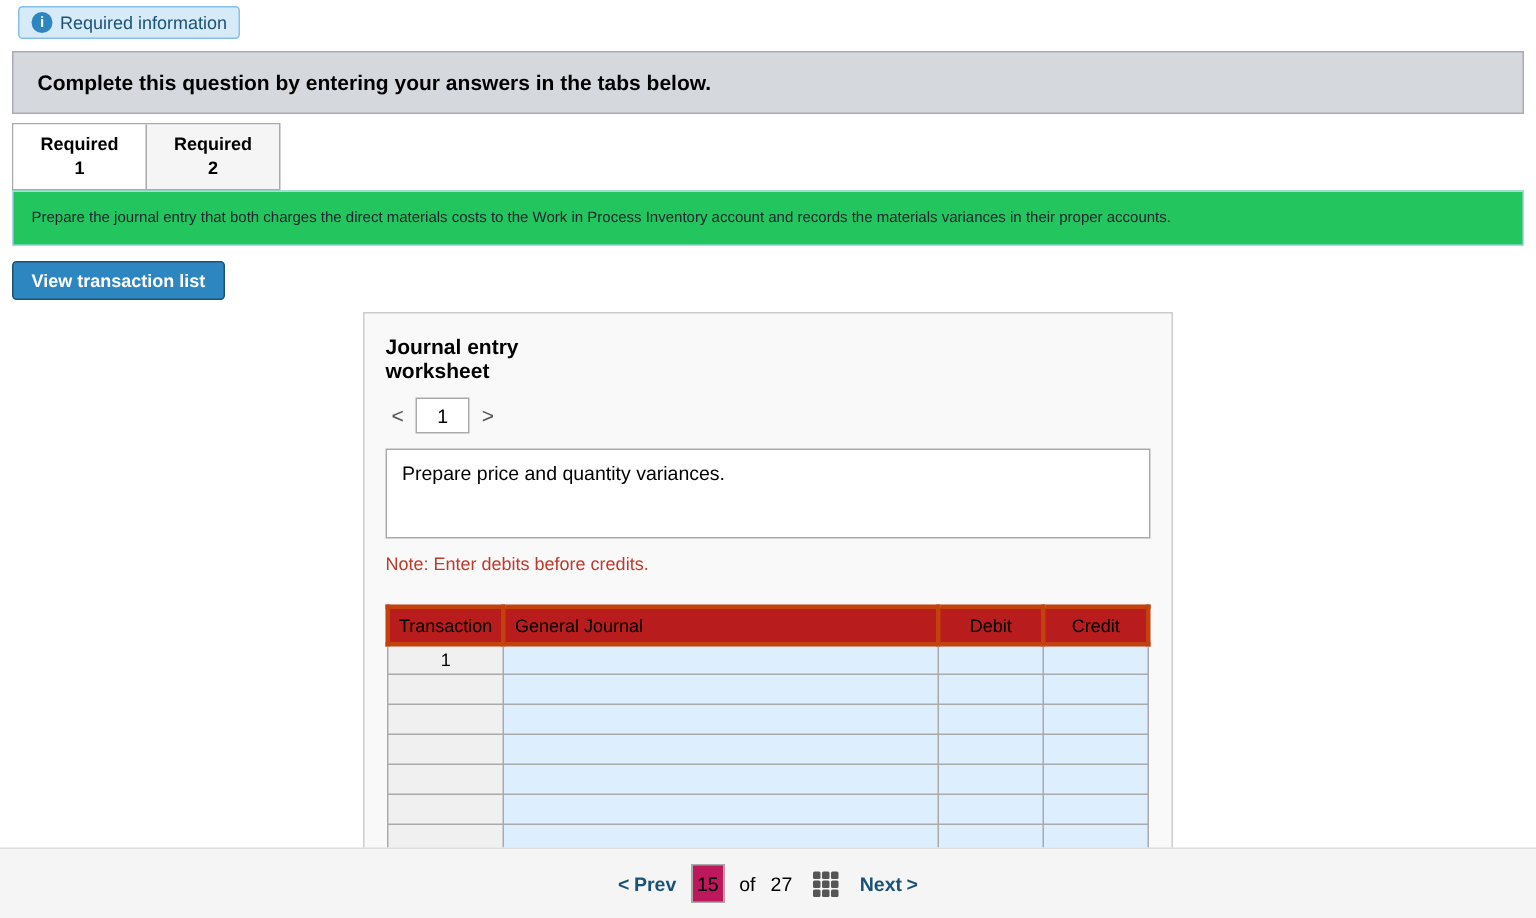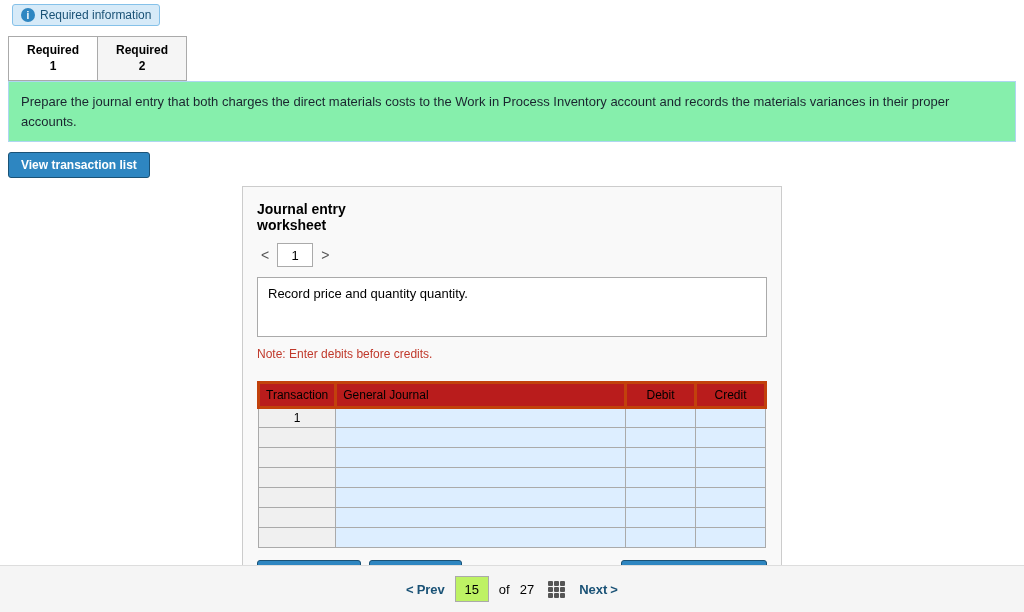--- a/index.html
+++ b/index.html
@@ -67,24 +67,24 @@
 
     .tab-item:last-child {
       border-right: none;
     }
 
     .tab-item.active {
       background: #fff;
     }
 
     .instruction-box {
-      background: #86efac;
+      background: #22c55e;
       border: 1px solid #aed6f1;
       padding: 10px 12px;
-      font-size: 13px;
+      font-size: 10px;
       color: #1a252f;
       line-height: 1.5;
       margin-bottom: 6px;
     }
 
     .view-transaction-btn {
       background: #2e86c1;
       color: #fff;
       border: 1px solid #1a5276;
       padding: 5px 12px;
@@ -254,26 +254,26 @@
       cursor: pointer;
       font-size: 13px;
       color: #1a5276;
       font-weight: bold;
       display: flex;
       align-items: center;
       gap: 3px;
     }
 
     .footer-page-input {
-      width: 34px;
+      width: 22px;
       height: 26px;
       border: 1px solid #aaa;
       text-align: center;
       font-size: 13px;
-      background: #bef264;
+      background: #be185d;
     }
 
     .footer-of-text {
       font-size: 13px;
       text-align: center;
     }
 
     .grid-icon {
       display: inline-grid;
       grid-template-columns: repeat(3, 5px);
@@ -299,20 +299,23 @@
 
 <div class="main-content">
 
   <div style="margin-bottom: 4px;">
     <span class="required-info-badge">
       <span class="info-icon">i</span>
       <span>Required information</span>
     </span>
   </div>
 
+  <div class="complete-question-box">
+    <span>Complete this question by entering your answers in the tabs below.</span>
+  </div>
 
   <div class="tabs-row">
     <div class="tab-item active">Required<br>1</div>
     <div class="tab-item">Required<br>2</div>
   </div>
 
   <div class="instruction-box">
     <span>Prepare the journal entry that both charges the direct materials costs to the Work in Process Inventory account and records the materials variances in their proper accounts.</span>
   </div>
 
@@ -327,21 +330,21 @@
       <span>worksheet</span>
     </div>
 
     <div class="page-nav-row">
       <button class="page-nav-btn">&lt;</button>
       <input class="page-number-input" type="text" value="1" style="">
       <button class="page-nav-btn">&gt;</button>
     </div>
 
     <div class="transaction-description">
-      <span>Record price and quantity quantity.</span>
+      <span>Prepare price and quantity variances.</span>
     </div>
 
     <div class="note-text">Note: Enter debits before credits.</div>
 
     <table class="journal-table">
       <thead>
         <tr>
           <th>Transaction</th>
           <th>General Journal</th>
           <th class="debit-col">Debit</th>

